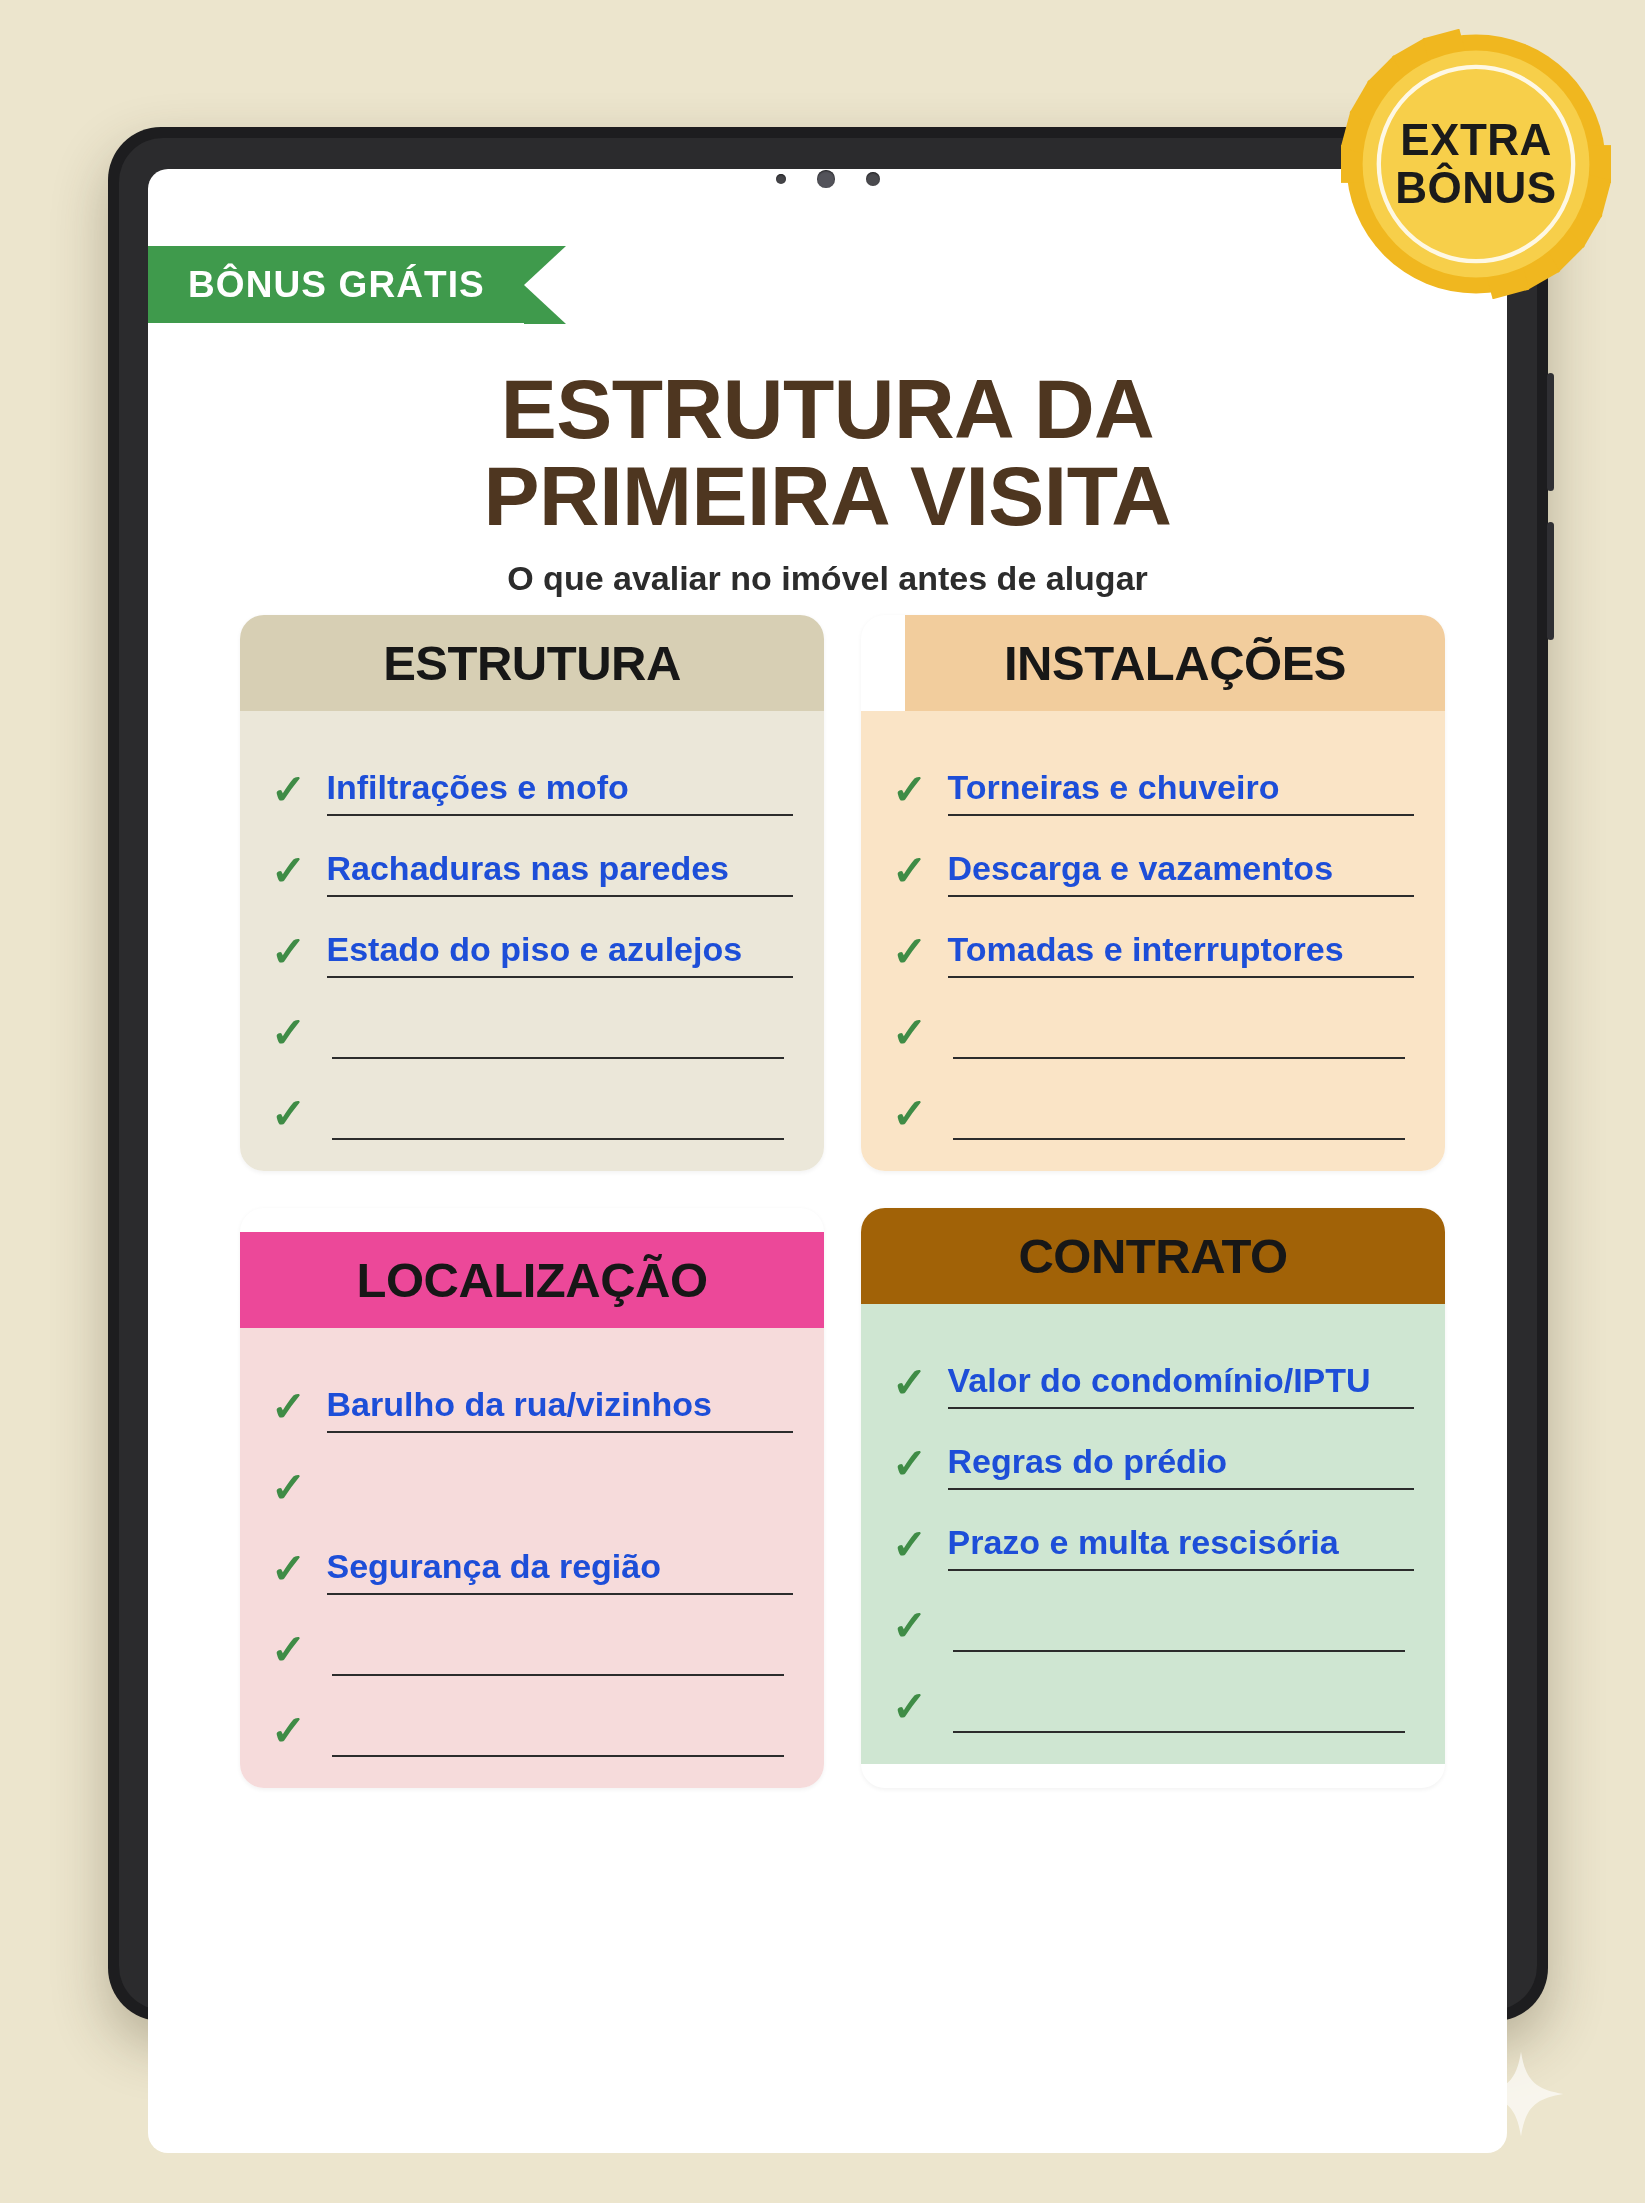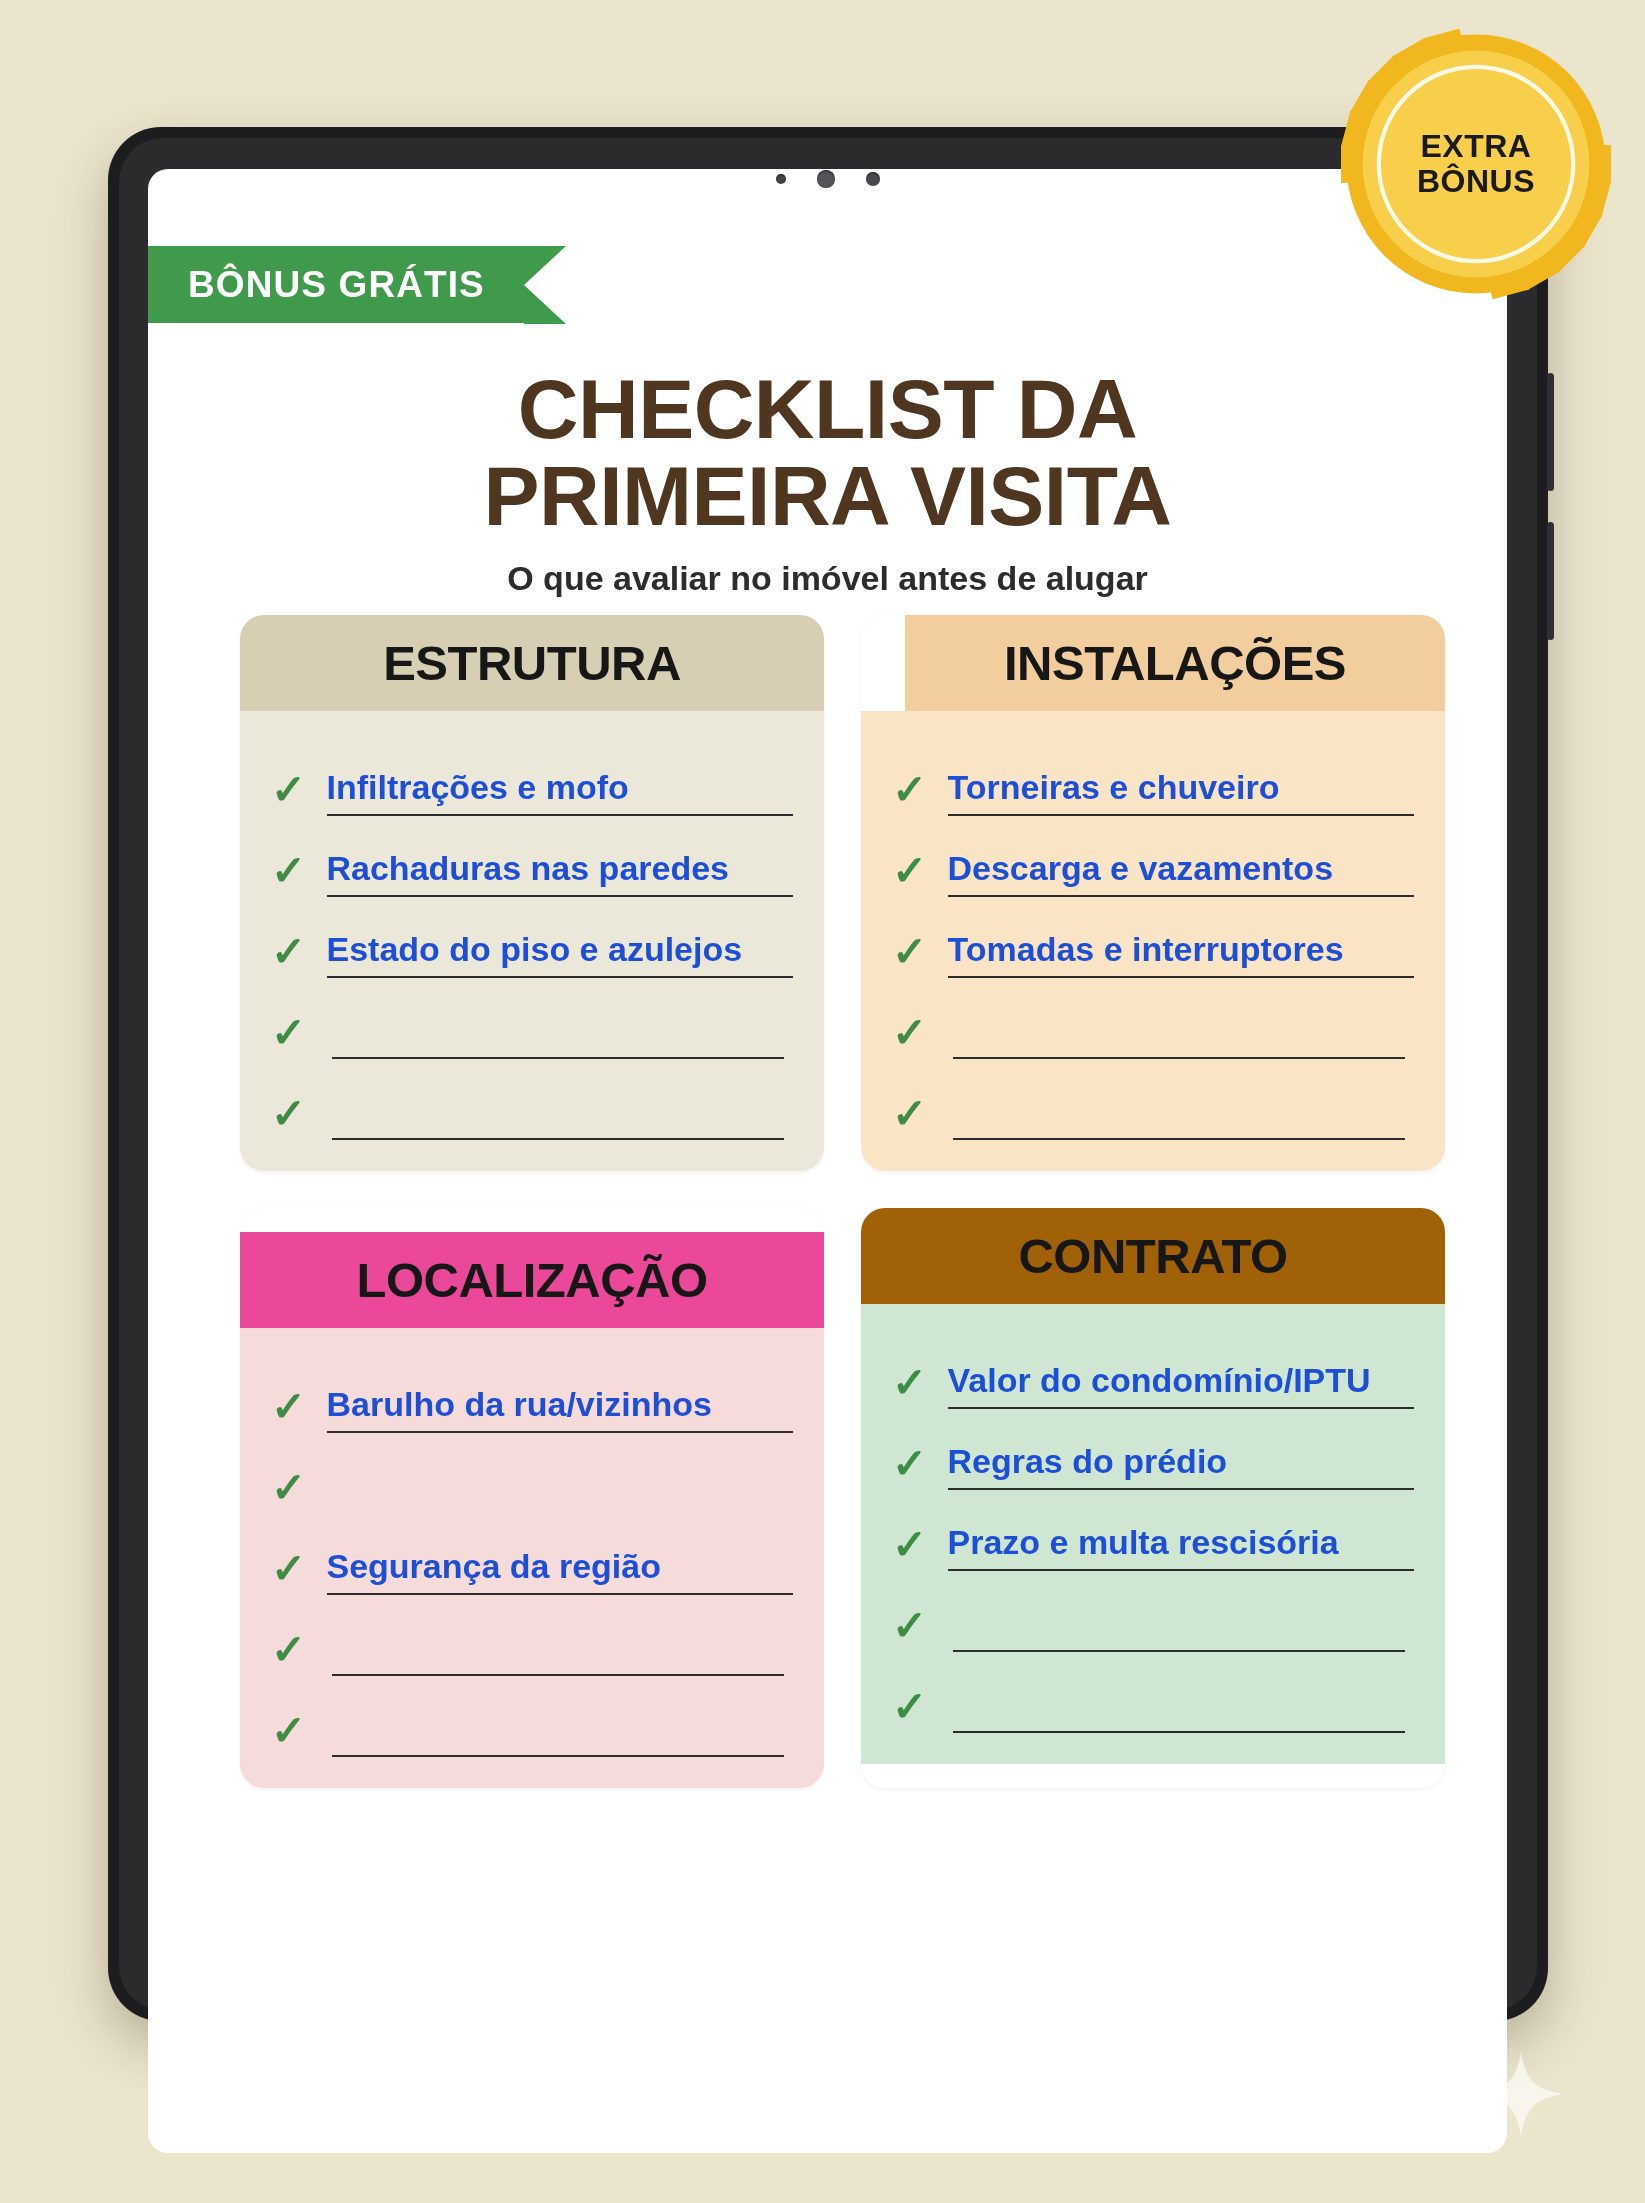--- a/index.html
+++ b/index.html
@@ -224,21 +224,21 @@
   .badge svg { display: block; }
   .badge-label {
     position: absolute;
     inset: 0;
     display: flex;
     flex-direction: column;
     align-items: center;
     justify-content: center;
     color: #1b1b1b;
     font-weight: 800;
-    font-size: 32px;
+    font-size: 44px;
     line-height: 1.08;
     letter-spacing: 0.5px;
   }
 
   
   .sparkle {
     position: absolute;
     right: 81px;
     bottom: 66px;
     width: 88px;
@@ -264,21 +264,21 @@
     <div class="side-button b2"></div>
 
     <div class="screen">
 
       <div class="ribbon">
         <span class="ribbon-text">BÔNUS GRÁTIS</span>
         <span class="ribbon-tail"></span>
       </div>
 
       <div class="title-block">
-        <h1 class="title">CHECKLIST DA</h1>
+        <h1 class="title">ESTRUTURA DA</h1>
         <h1 class="title">PRIMEIRA VISITA</h1>
         <div class="subtitle">O que avaliar no imóvel antes de alugar</div>
       </div>
 
       <div class="grid">
 
         <div class="card estrutura">
           <div class="card-header">
             <span class="card-title">ESTRUTURA</span>
           </div>

